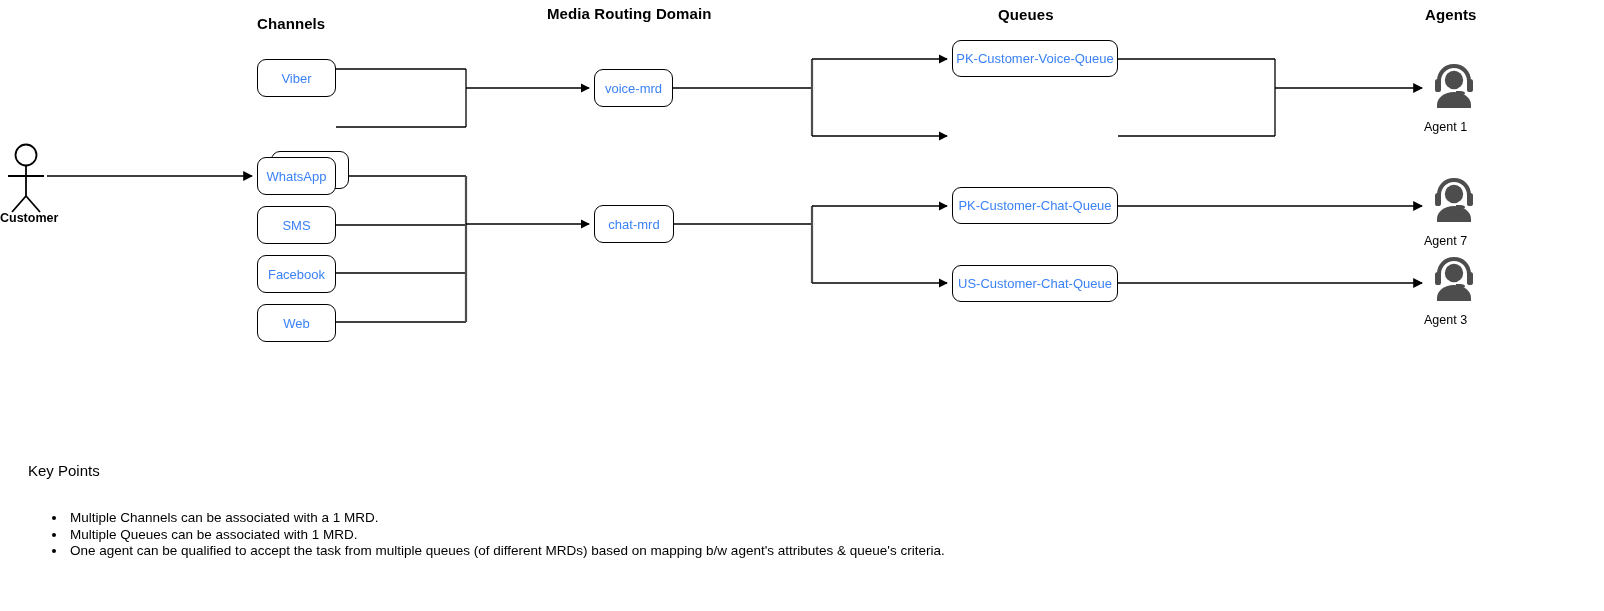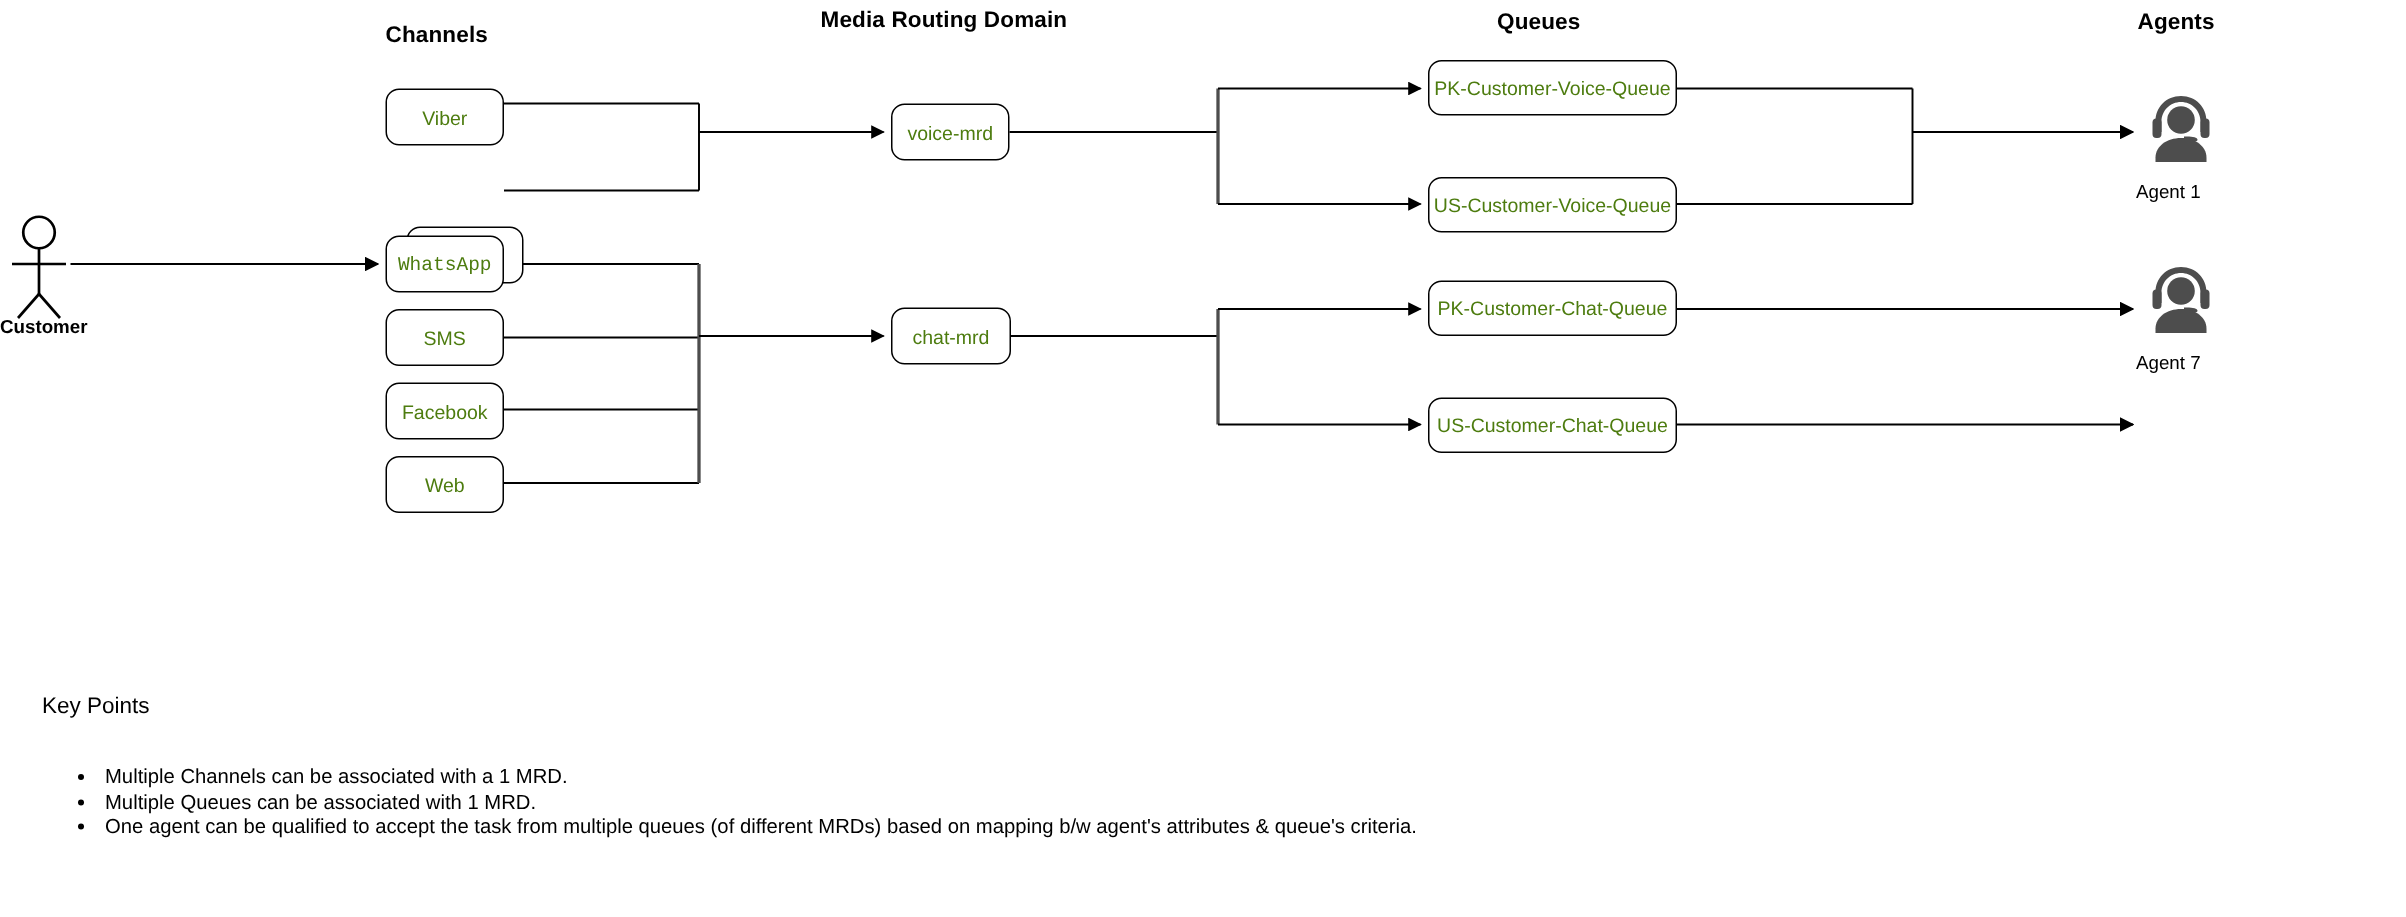--- a/index.html
+++ b/index.html
@@ -30,21 +30,21 @@
   .node-box {
     position: absolute;
     box-sizing: border-box;
     border: 1.4px solid #000000;
     border-radius: 9px;
     background: #ffffff;
     display: flex;
     align-items: center;
     justify-content: center;
     font-size: 13px;
-    color: #4d7c0f;
+    color: #3b82f6;
     white-space: nowrap;
   }
   .node-box.queue { font-size: 13px; }
   .svg-layer {
     position: absolute;
     left: 0;
     top: 0;
     width: 1604px;
     height: 611px;
     pointer-events: none;
@@ -140,30 +140,29 @@
     <line x1="1275" y1="88" x2="1422" y2="88" stroke="#000000" stroke-width="1.4" marker-end="url(#arrow)"></line>
 
     <line x1="1118" y1="206" x2="1422" y2="206" stroke="#000000" stroke-width="1.4" marker-end="url(#arrow)"></line>
     <line x1="1118" y1="283" x2="1422" y2="283" stroke="#000000" stroke-width="1.4" marker-end="url(#arrow)"></line>
   </svg>
 
   <div class="actor-label" style="left:0px; top:211px;">Customer</div>
 
   <div class="node-box" style="left:257px; top:59px; width:79px; height:38px;">Viber</div>
   <div class="node-box" style="left:271px; top:108px; width:78px; height:38px;margin-top:43px;">Voice</div>
-  <div class="node-box" style="left:257px; top:157px; width:79px; height:38px;font-family:Liberation Mono, monospace;">WhatsApp</div>
+  <div class="node-box" style="left:257px; top:157px; width:79px; height:38px;">WhatsApp</div>
   <div class="node-box" style="left:257px; top:206px; width:79px; height:38px;">SMS</div>
   <div class="node-box" style="left:257px; top:255px; width:79px; height:38px;">Facebook</div>
   <div class="node-box" style="left:257px; top:304px; width:79px; height:38px;">Web</div>
 
   <div class="node-box" style="left:594px; top:69px; width:79px; height:38px;">voice-mrd</div>
   <div class="node-box" style="left:594px; top:205px; width:80px; height:38px;">chat-mrd</div>
 
   <div class="node-box queue" style="left:952px; top:40px; width:166px; height:37px;">PK-Customer-Voice-Queue</div>
-  <div class="node-box queue" style="left:952px; top:118px; width:166px; height:37px;">US-Customer-Voice-Queue</div>
   <div class="node-box queue" style="left:952px; top:187px; width:166px; height:37px;">PK-Customer-Chat-Queue</div>
   <div class="node-box queue" style="left:952px; top:265px; width:166px; height:37px;">US-Customer-Chat-Queue</div>
 
   <div class="agent" style="left:1424px; top:58px;">
     <svg width="60" height="56" viewBox="0 0 60 56">
       <path d="M30 6 C20 6 13 13.5 13 23 L13 30 L17 30 L17 23 C17 15.8 22.8 10 30 10 C37.2 10 43 15.8 43 23 L43 30 L47 30 L47 23 C47 13.5 40 6 30 6 Z" fill="#4d4d4d"></path>
       <rect x="11" y="21" width="6" height="13" rx="2.6" fill="#4d4d4d"></rect>
       <rect x="43" y="21" width="6" height="13" rx="2.6" fill="#4d4d4d"></rect>
       <circle cx="30" cy="22" r="9.2" fill="#4d4d4d"></circle>
       <path d="M34 33 C38 33 41 33.6 41 35.2 C41 36.6 38 37 34 37 L32 37 L32 33 Z" fill="#4d4d4d"></path>
@@ -177,20 +176,31 @@
       <path d="M30 6 C20 6 13 13.5 13 23 L13 30 L17 30 L17 23 C17 15.8 22.8 10 30 10 C37.2 10 43 15.8 43 23 L43 30 L47 30 L47 23 C47 13.5 40 6 30 6 Z" fill="#4d4d4d"></path>
       <rect x="11" y="21" width="6" height="13" rx="2.6" fill="#4d4d4d"></rect>
       <rect x="43" y="21" width="6" height="13" rx="2.6" fill="#4d4d4d"></rect>
       <circle cx="30" cy="22" r="9.2" fill="#4d4d4d"></circle>
       <path d="M34 33 C38 33 41 33.6 41 35.2 C41 36.6 38 37 34 37 L32 37 L32 33 Z" fill="#4d4d4d"></path>
       <path d="M30 34 C20.5 34 13 39.6 13 47 L13 50 L47 50 L47 47 C47 39.6 39.5 34 30 34 Z" fill="#4d4d4d"></path>
     </svg>
     <div class="agent-label">Agent 7</div>
   </div>
 
+  <div class="agent" style="left:1424px; top:251px;">
+    <svg width="60" height="56" viewBox="0 0 60 56">
+      <path d="M30 6 C20 6 13 13.5 13 23 L13 30 L17 30 L17 23 C17 15.8 22.8 10 30 10 C37.2 10 43 15.8 43 23 L43 30 L47 30 L47 23 C47 13.5 40 6 30 6 Z" fill="#4d4d4d"></path>
+      <rect x="11" y="21" width="6" height="13" rx="2.6" fill="#4d4d4d"></rect>
+      <rect x="43" y="21" width="6" height="13" rx="2.6" fill="#4d4d4d"></rect>
+      <circle cx="30" cy="22" r="9.2" fill="#4d4d4d"></circle>
+      <path d="M34 33 C38 33 41 33.6 41 35.2 C41 36.6 38 37 34 37 L32 37 L32 33 Z" fill="#4d4d4d"></path>
+      <path d="M30 34 C20.5 34 13 39.6 13 47 L13 50 L47 50 L47 47 C47 39.6 39.5 34 30 34 Z" fill="#4d4d4d"></path>
+    </svg>
+    <div class="agent-label">Agent 3</div>
+  </div>
 
   <div class="keypoints-title" style="left:28px; top:462px;">Key Points</div>
   <ul class="keypoints-list" style="left:45px; top:510px;">
     <li>Multiple Channels can be associated with a 1 MRD.</li>
     <li>Multiple Queues can be associated with 1 MRD.</li>
     <li>One agent can be qualified to accept the task from multiple queues (of different MRDs) based on mapping b/w agent's attributes &amp; queue's criteria.</li>
   </ul>
 
 </div>
 

